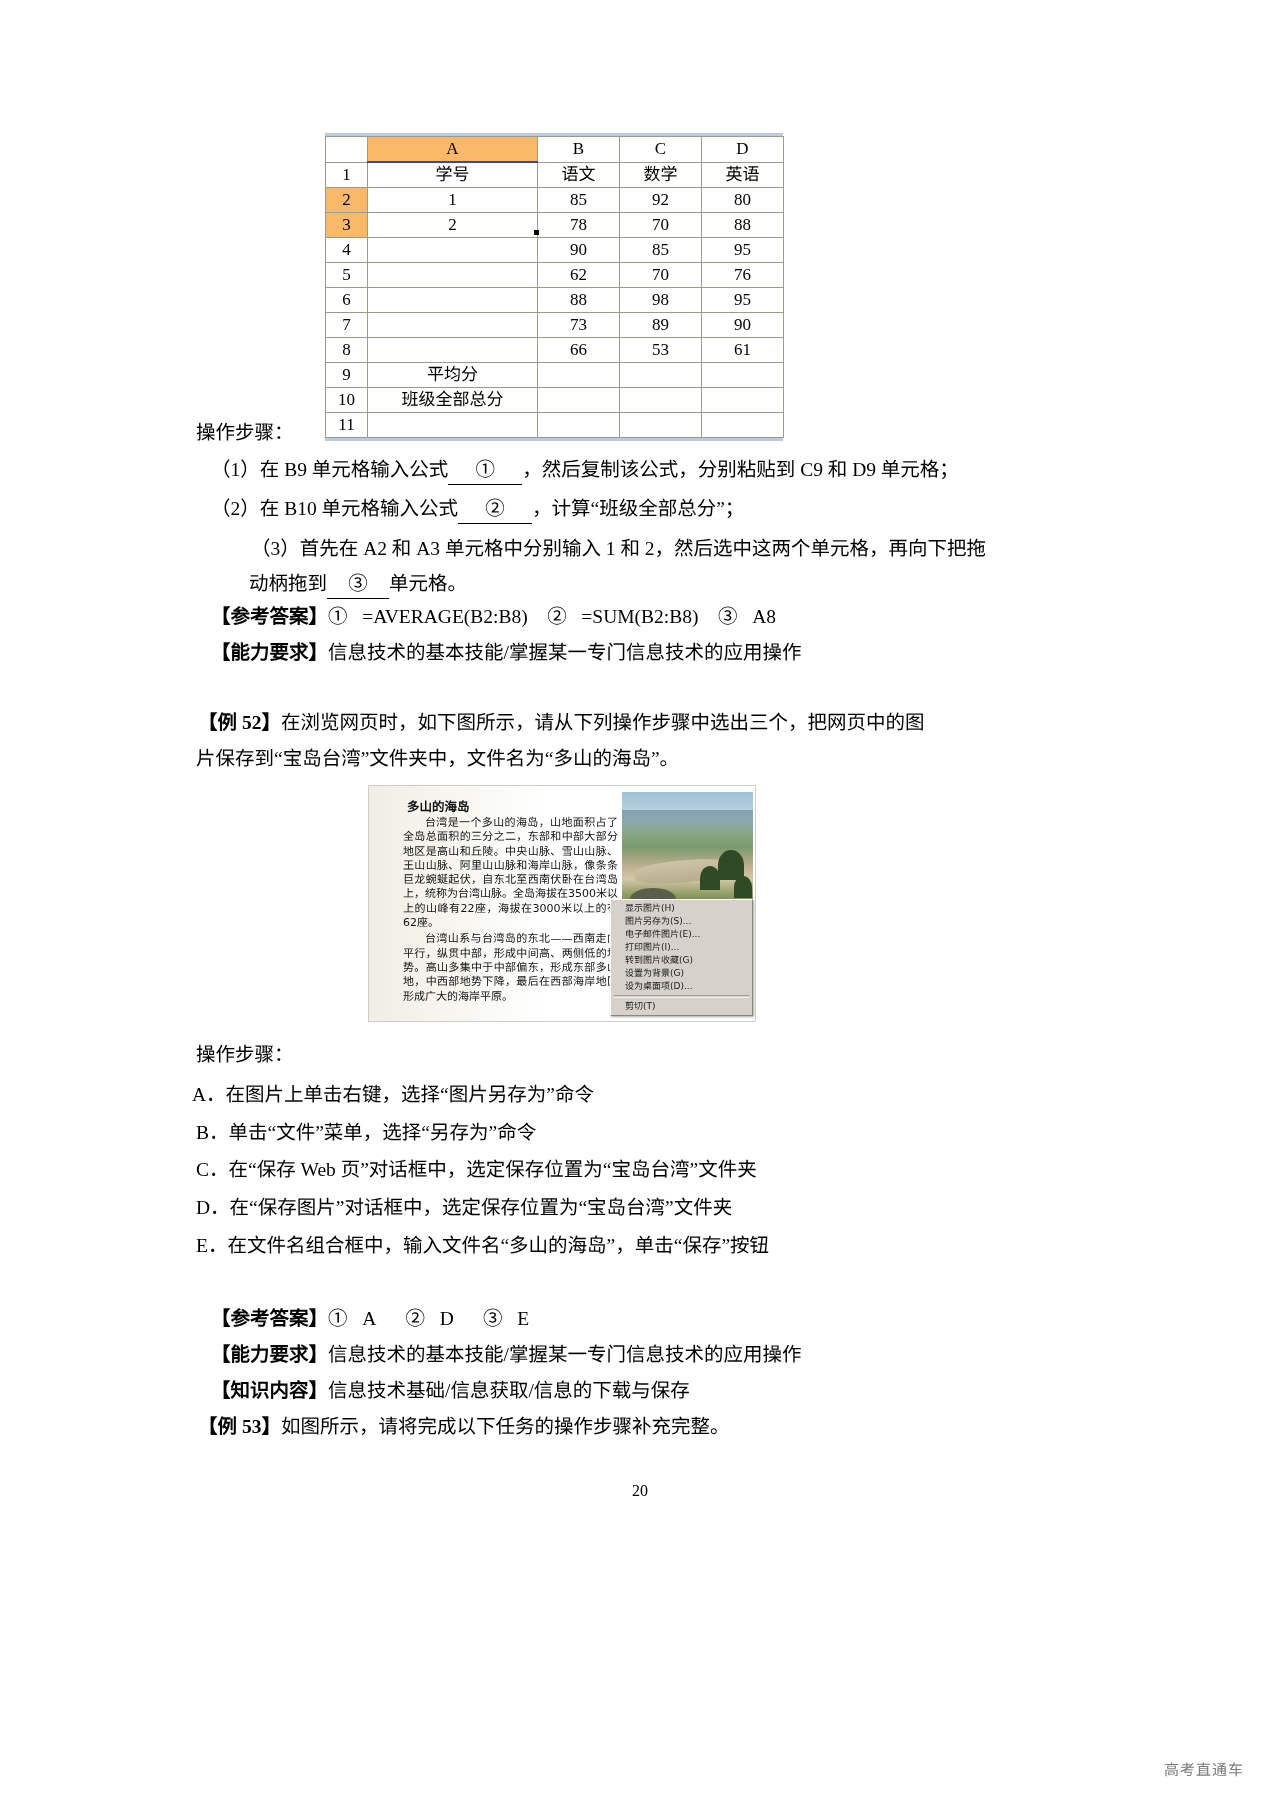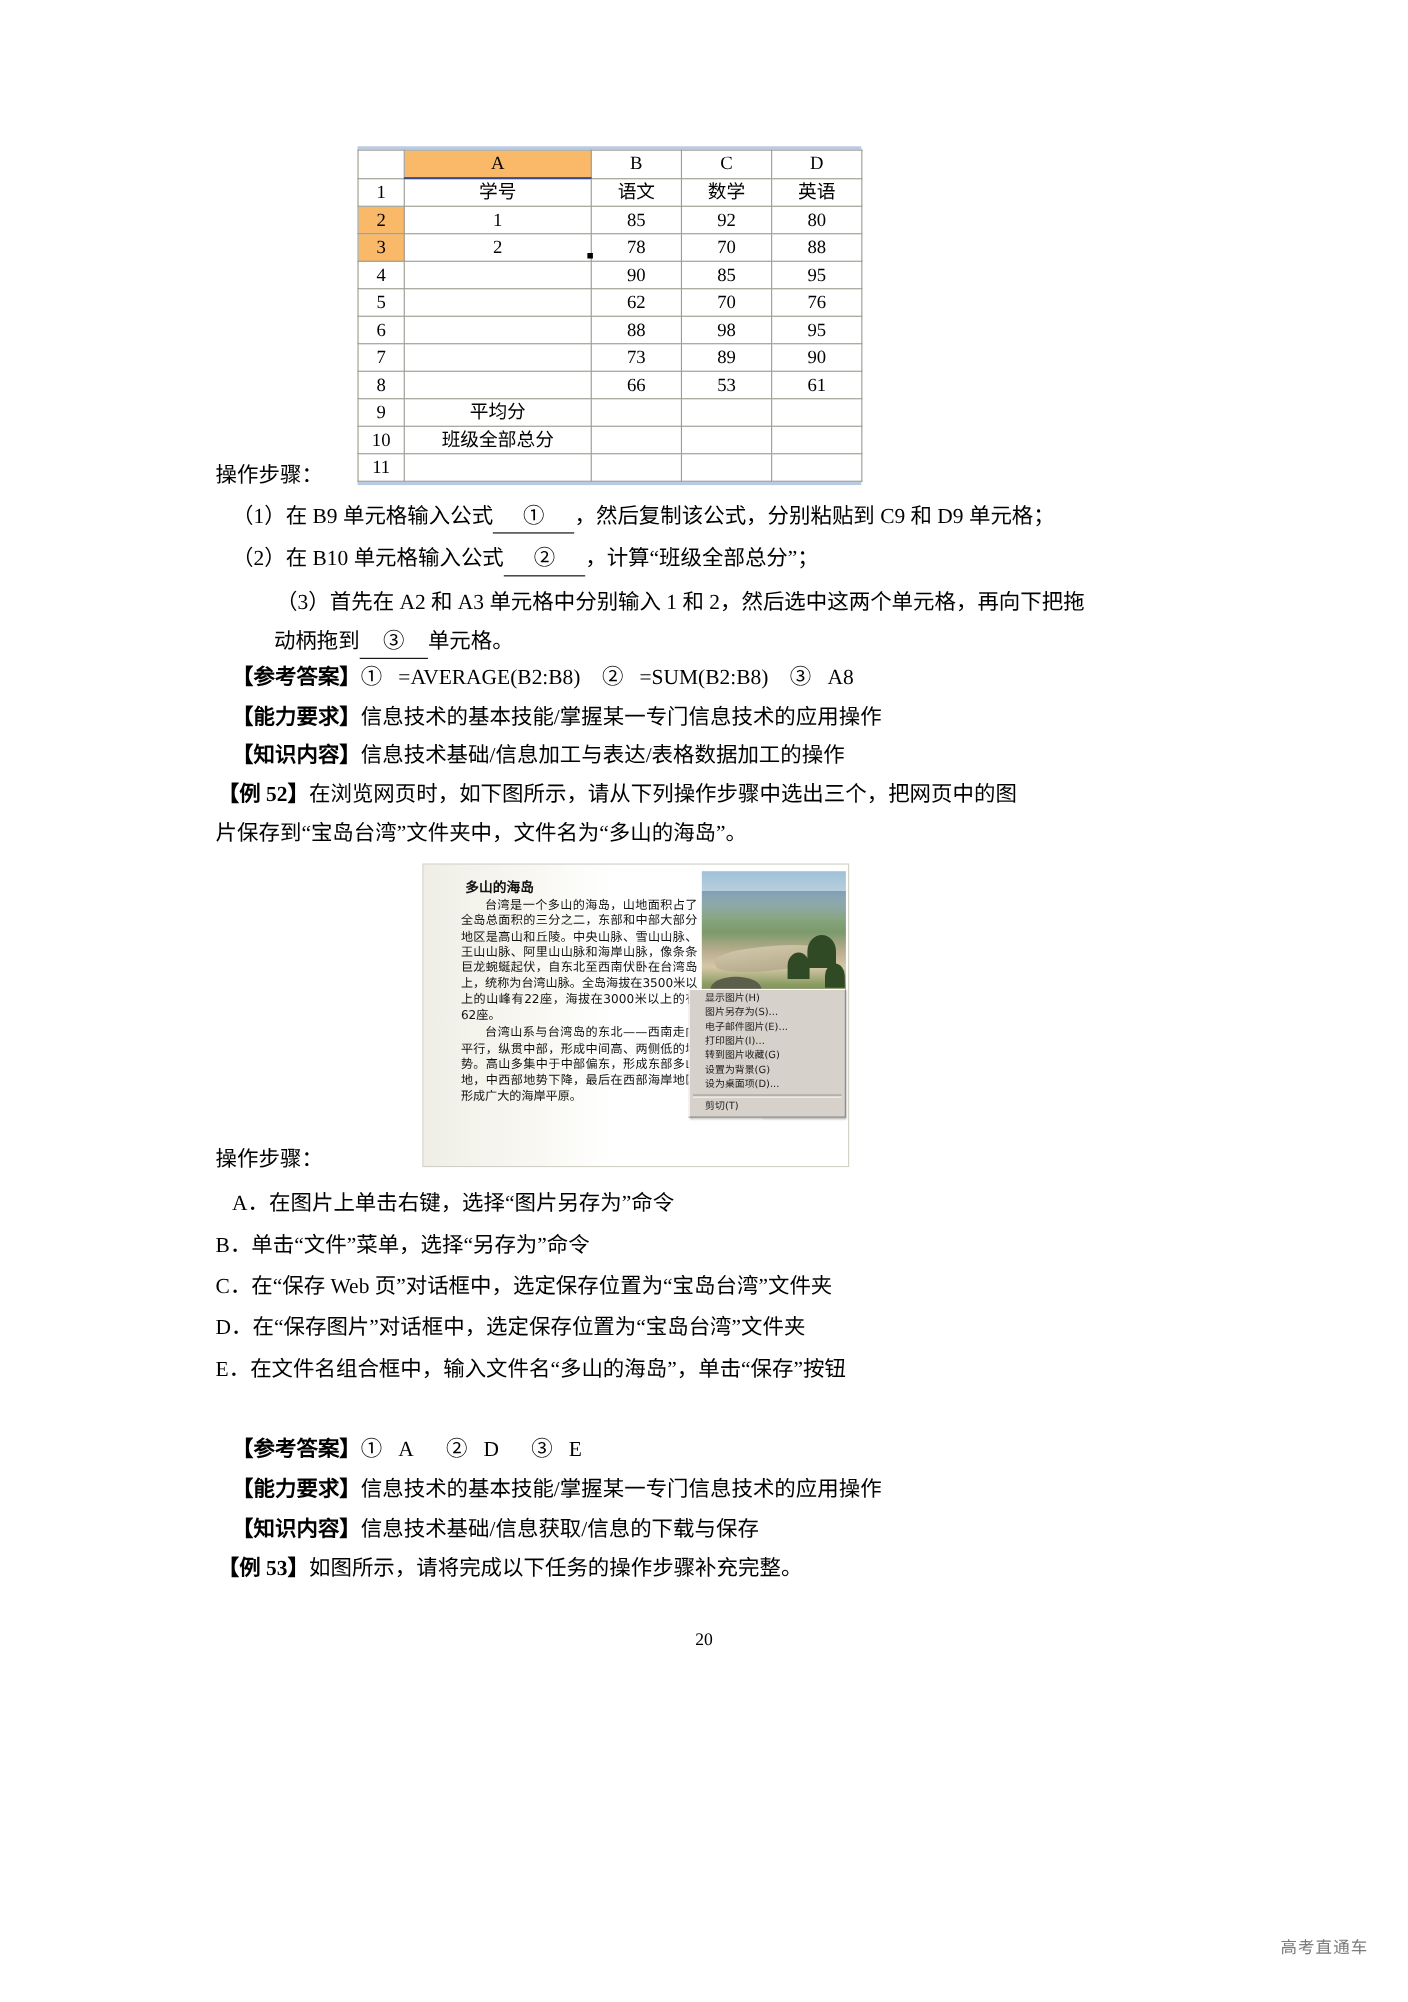--- a/index.html
+++ b/index.html
@@ -115,24 +115,24 @@
   .ans-label {
     font-weight: bold;
     letter-spacing: 0px;
     margin-top: 14px;
   }
   .bold { font-weight: bold; text-align: right; }
 
   
   .web-fig {
     position: absolute;
-    left: 384px;
+    left: 368px;
     top: 785px;
     width: 388px;
-    height: 276px;
+    height: 237px;
     background: linear-gradient(to right, #efeee6 0%, #f7f6f0 22%, #ffffff 45%);
     border: 1px solid #cfcfc6;
     box-sizing: border-box;
     overflow: hidden;
   }
   .web-title {
     position: absolute;
     left: 38px; top: 10px;
     font-family: "DejaVu Sans", sans-serif;
     font-size: 12.5px;
@@ -360,23 +360,20 @@
   </div>
 
   <div class="txt kai" style="left:211px; top:602px;">
     <span class="ans-label">【参考答案】</span><span>①</span>&nbsp;&nbsp;&nbsp;<span>=AVERAGE(B2:B8)</span>&nbsp;&nbsp;&nbsp;&nbsp;<span>②</span>&nbsp;&nbsp;&nbsp;<span>=SUM(B2:B8)</span>&nbsp;&nbsp;&nbsp;&nbsp;<span>③</span>&nbsp;&nbsp;&nbsp;<span>A8</span>
   </div>
 
   <div class="txt kai" style="left:211px; top:638px;">
     <span class="ans-label">【能力要求】</span><span>信息技术的基本技能/掌握某一专门信息技术的应用操作</span>
   </div>
 
-  <div class="txt kai" style="left:211px; top:673px;">
-    <span class="ans-label">【知识内容】</span><span>信息技术基础/信息加工与表达/表格数据加工的操作</span>
-  </div>
 
   <div class="txt" style="left:198px; top:708px;">
     <span class="bold">【例 52】</span><span>在浏览网页时，如下图所示，请从下列操作步骤中选出三个，把网页中的图</span>
   </div>
   <div class="txt" style="left:196px; top:744px;">片保存到“宝岛台湾”文件夹中，文件名为“多山的海岛”。</div>
 
   <div class="web-fig">
     <div class="web-title">多山的海岛</div>
     <div class="web-body">
       <p>台湾是一个多山的海岛，山地面积占了全岛总面积的三分之二，东部和中部大部分地区是高山和丘陵。中央山脉、雪山山脉、王山山脉、阿里山山脉和海岸山脉，像条条巨龙蜿蜒起伏，自东北至西南伏卧在台湾岛上，统称为台湾山脉。全岛海拔在3500米以上的山峰有22座，海拔在3000米以上的有62座。</p>
@@ -400,21 +397,21 @@
       <div class="mi">转到图片收藏(G)</div>
       <div class="mi">设置为背景(G)</div>
       <div class="mi">设为桌面项(D)...</div>
       <div class="sep"></div>
       <div class="mi">剪切(T)</div>
     </div>
   </div>
 
   <div class="txt" style="left:196px; top:1040px;">操作步骤：</div>
 
-  <div class="txt" style="left:211px; top:1080px;">A．在图片上单击右键，选择“图片另存为”命令</div>
+  <div class="txt" style="left:192px; top:1080px;">A．在图片上单击右键，选择“图片另存为”命令</div>
   <div class="txt" style="left:196px; top:1118px;">B．单击“文件”菜单，选择“另存为”命令</div>
   <div class="txt" style="left:196px; top:1155px;">C．在“保存 Web 页”对话框中，选定保存位置为“宝岛台湾”文件夹</div>
   <div class="txt" style="left:196px; top:1193px;">D．在“保存图片”对话框中，选定保存位置为“宝岛台湾”文件夹</div>
   <div class="txt" style="left:196px; top:1231px;">E．在文件名组合框中，输入文件名“多山的海岛”，单击“保存”按钮</div>
 
 
   <div class="txt kai" style="left:211px; top:1304px;">
     <span class="ans-label">【参考答案】</span><span>①</span>&nbsp;&nbsp;&nbsp;<span>A</span>&nbsp;&nbsp;&nbsp;&nbsp;&nbsp;&nbsp;<span>②</span>&nbsp;&nbsp;&nbsp;<span>D</span>&nbsp;&nbsp;&nbsp;&nbsp;&nbsp;&nbsp;<span>③</span>&nbsp;&nbsp;&nbsp;<span>E</span>
   </div>
 

